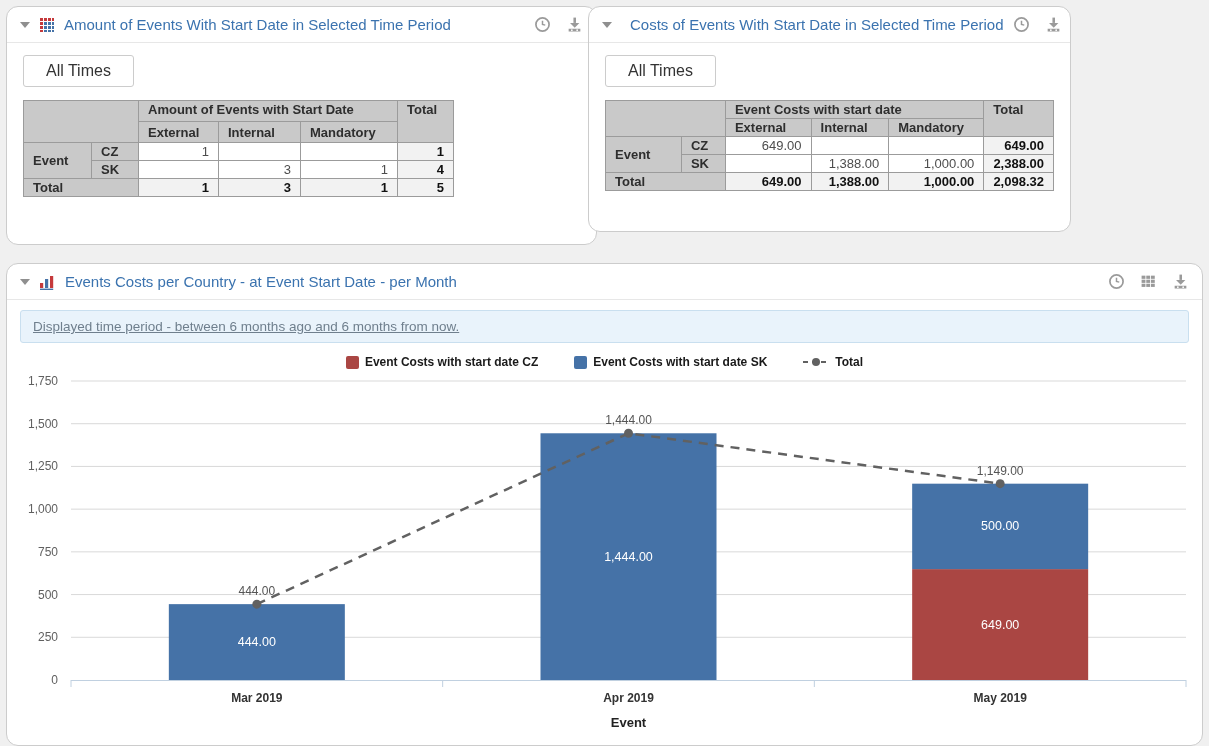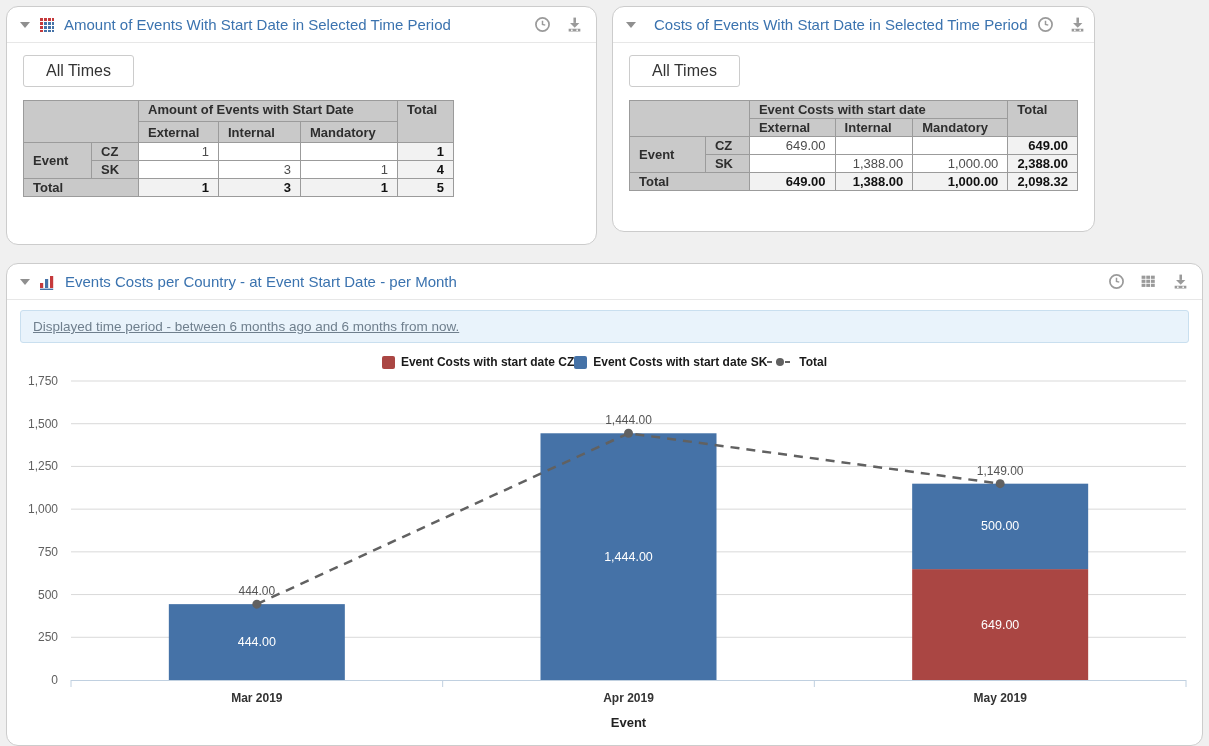--- a/index.html
+++ b/index.html
@@ -11,21 +11,21 @@
     overflow:hidden;
     color:#333;
   }
   .panel {
     position:absolute;
     background:#fff;
     border:1px solid #cccccc;
     border-radius:12px;
   }
   #panel-amount { left:6px;  top:6px;   width:591px;  height:239px; }
-  #panel-costs  { left:612px; top:6px;  width:483px;  height:226px; }
+  #panel-costs  { left:588px; top:6px;  width:483px;  height:226px; }
   #panel-chart  { left:6px;  top:263px; width:1197px; height:483px; }
 
   .panel-header {
     height:36px;
     display:flex;
     align-items:center;
     gap:9px;
     padding:0 13px;
     border-bottom:1px solid #e7e7e7;
   }
@@ -105,20 +105,21 @@
     border-radius:3px;
     font-size:13.5px;
     color:#6f7f8d;
     text-decoration:underline;
   }
   .legend {
     margin-top:12px;
     display:flex;
     justify-content:center;
     align-items:center;
+    gap:36px;
     font-size:12px;
     font-weight:bold;
     color:#1a1a1a;
   }
   .legend-item { display:flex; align-items:center; gap:6px; cursor:pointer; }
   .swatch { width:13px; height:13px; border-radius:2px; flex:0 0 auto; }
   #chart-svg { display:block; }
   .ytick      { font-size:12px; fill:#606060; }
   .xtick      { font-size:12px; font-weight:bold; fill:#333; }
   .barlabel   { font-size:12.5px; fill:#ffffff; }

